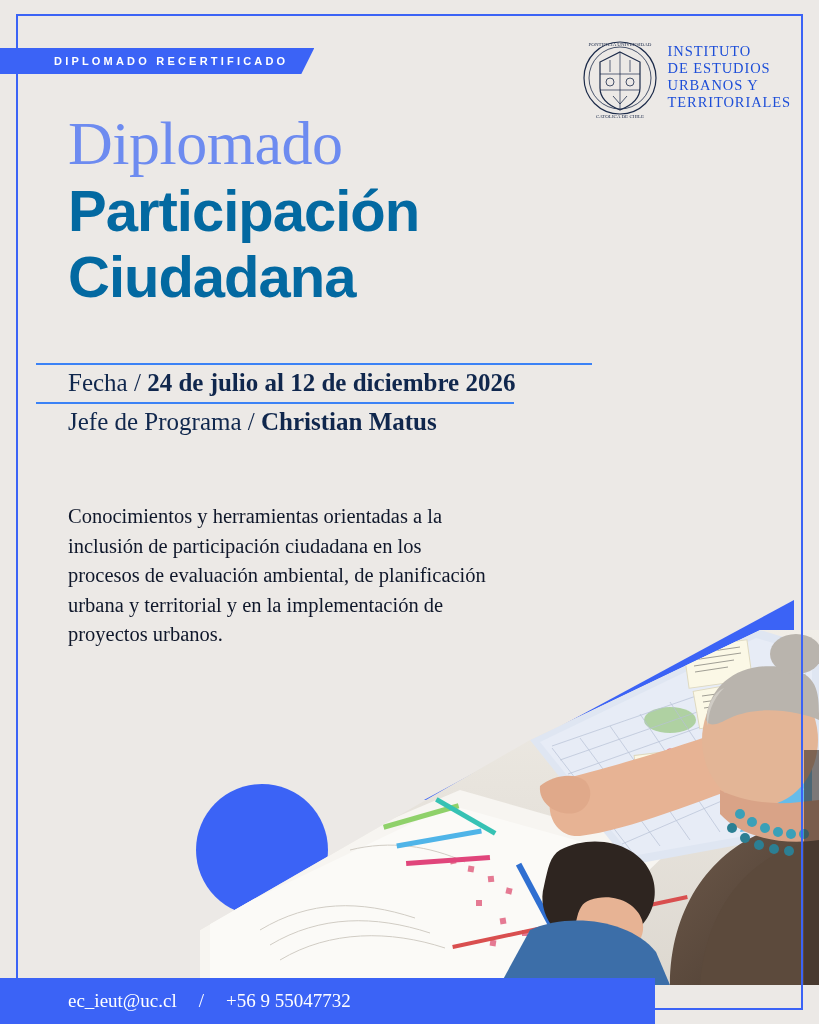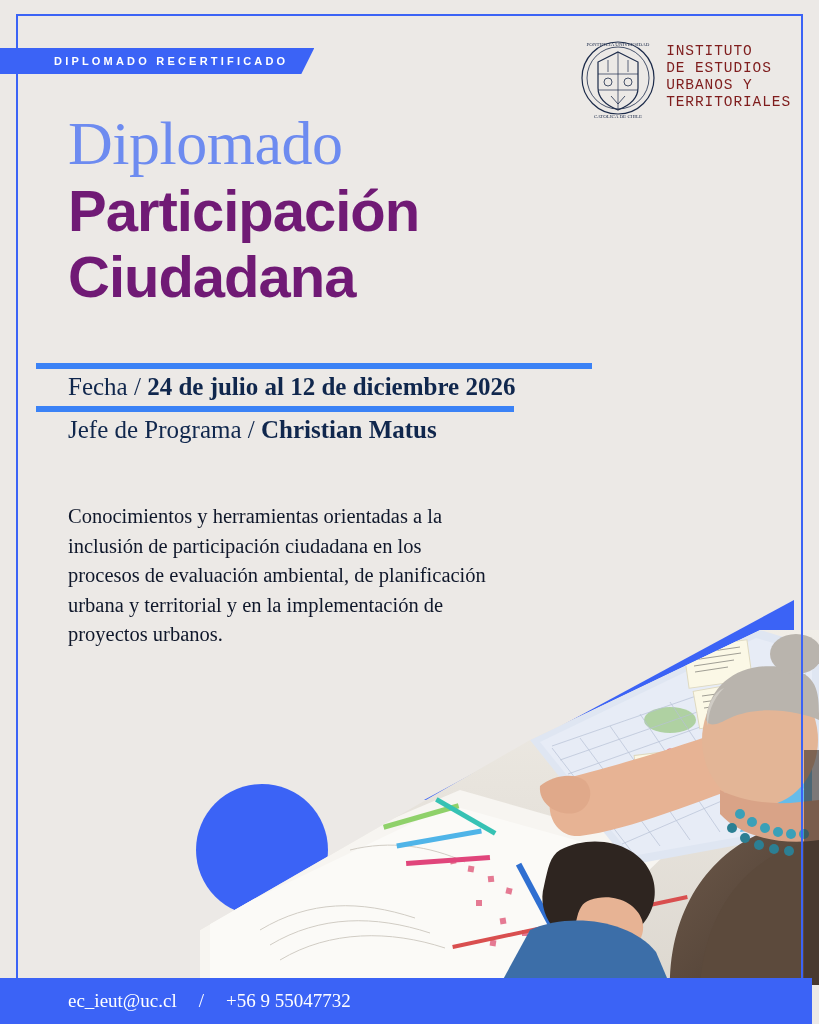--- a/index.html
+++ b/index.html
@@ -46,22 +46,22 @@
   .logo-block {
     position: absolute;
     right: 28px; top: 36px;
     display: flex;
     align-items: flex-start;
     gap: 10px;
     z-index: 6;
   }
   .crest { width: 76px; height: 84px; }
   .logo-text {
-    font-family: Liberation Mono, monospace;
-    color: #7f1d1d;
+    font-family: Liberation Serif, serif;
+    color: #1d4ed8;
     font-size: 14.5px;
     line-height: 17px;
     letter-spacing: 0.9px;
     padding-top: 7px;
     text-transform: uppercase;
   }
   
   .title-wrap {
     position: absolute;
     left: 68px; top: 108px;
@@ -72,32 +72,32 @@
     font-size: 62px;
     color: #6d8bf0;
     line-height: 70px;
     font-weight: 400;
     letter-spacing: -0.5px;
   }
   .t-line2, .t-line3 {
     font-family: "Liberation Sans", sans-serif;
     font-size: 58px;
     font-weight: bold;
-    color: #701a75;
+    color: #0369a1;
     line-height: 66px;
     letter-spacing: -1px;
   }
   
   .info {
     position: absolute;
     left: 36px; top: 363px;
     z-index: 6;
   }
   .info-row {
-    border-top: 6px solid #3b82f6;
+    border-top: 2px solid #3b82f6;
     padding: 4px 0 5px 32px;
     font-family: "Liberation Serif", serif;
     font-size: 25px;
     color: #10274d;
     white-space: nowrap;
   }
   .info-row .label { font-weight: normal; }
   .info-row .value { font-weight: bold; }
   .r1 { width: 556px; }
   .r2 { width: 476px; }
@@ -138,21 +138,21 @@
     left: 200px; top: 600px;
     width: 619px; height: 385px;
     z-index: 2;
     overflow: hidden;
   }
   .photo svg { display:block; }
   
   .footer {
     position: absolute;
     left: 0; bottom: 0;
-    width: 812px; height: 46px;
+    width: 655px; height: 46px;
     background: #3b63f6;
     display: flex;
     align-items: center;
     z-index: 7;
     color: #ffffff;
     font-family: "Liberation Serif", serif;
     font-size: 19px;
   }
   .footer .mail { margin-left: 68px; }
   .footer .sep { margin: 0 22px; }

